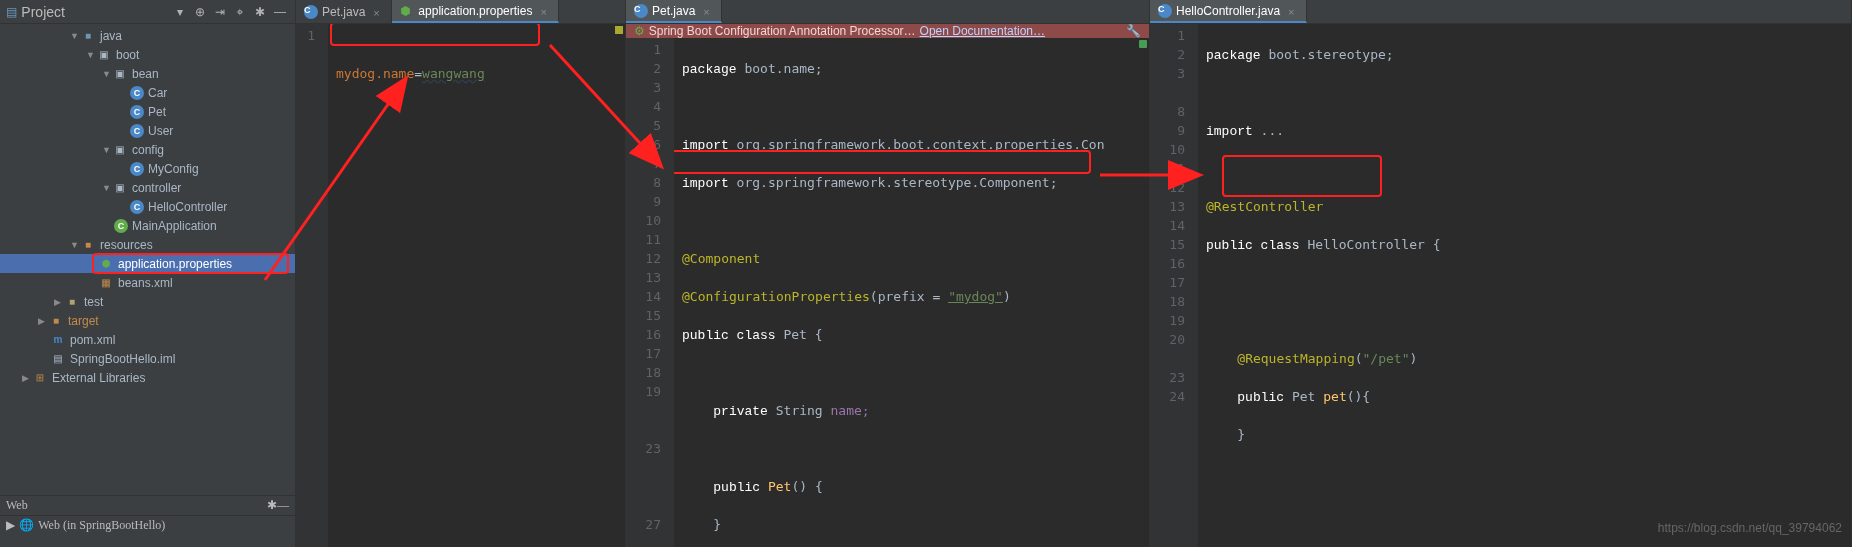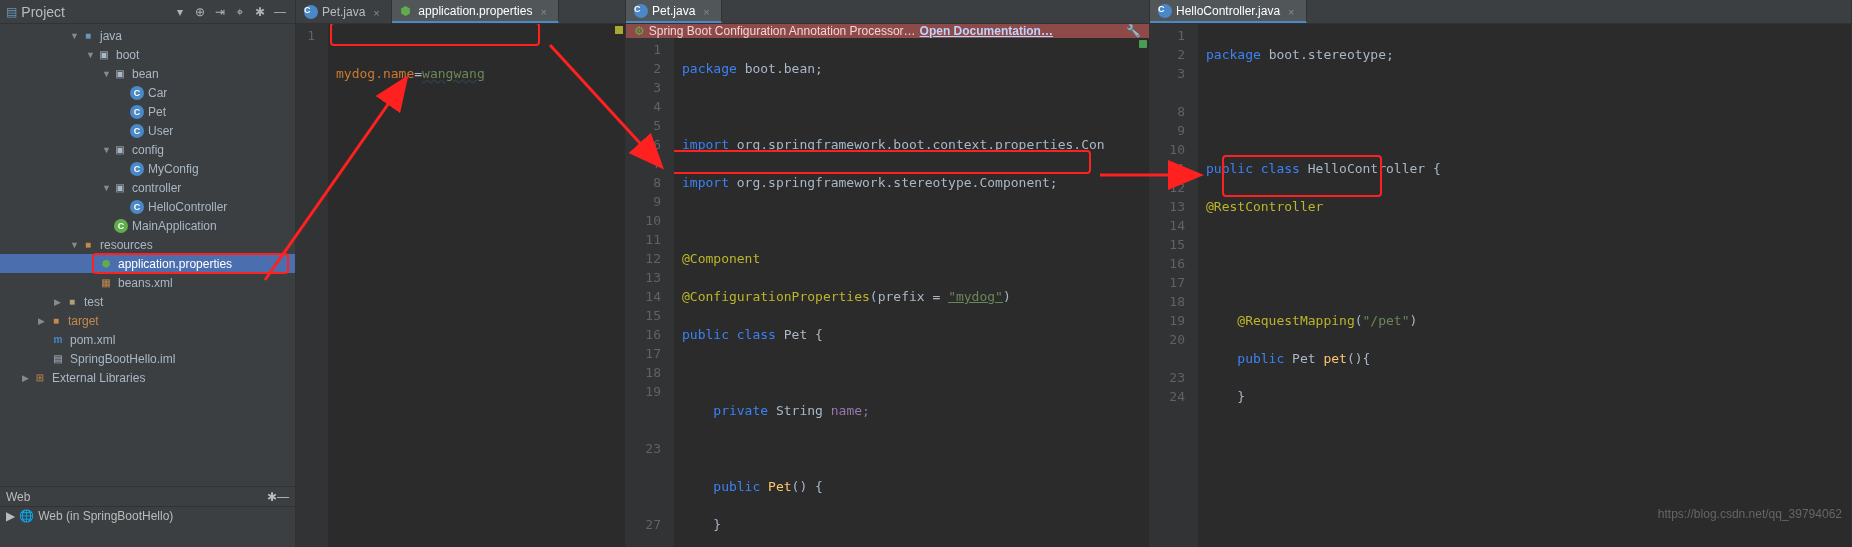--- a/index.html
+++ b/index.html
@@ -74,23 +74,24 @@
 }
 .tree-row.redbox::after {
   content: "";
   position: absolute;
   left: 92px; right: 6px; top: -1px; bottom: -1px;
   border: 2px solid #ff2020;
   border-radius: 4px;
   pointer-events: none;
 }
 .web-panel {
-  height: 61px;
+  height: 52px;
   border-top: 1px solid #323232;
   background: #3c3f41;
+  font-family: Liberation Serif, serif;
 }
 .web-header {
   height: 20px;
   display: flex; align-items: center; padding: 0 6px;
   border-bottom: 1px solid #323232;
   color: #bbbbbb;
 }
 .web-header .spacer { flex: 1; }
 .web-content {
   display: flex; align-items: center; padding: 2px 6px; color: #bbbbbb;
@@ -135,21 +136,21 @@
 
 .banner {
   height: 24px;
   background: #8e4949;
   display: flex; align-items: center;
   padding: 0 8px;
   color: #f0d6d6;
   font-size: 12px;
   gap: 4px;
 }
-.banner a { color: #b8d4ff; text-decoration: underline; cursor: pointer; font-weight: bold; }
+.banner a { color: #b8d4ff; text-decoration: underline; cursor: pointer; }
 
 .code-area {
   flex: 1;
   display: flex;
   font-family: "Consolas", monospace;
   font-size: 13px;
   line-height: 19px;
   position: relative;
 }
 .gutter {
@@ -165,21 +166,21 @@
 .gutter.narrow { width: 32px; }
 .gutter .ln { height: 19px; }
 .code {
   flex: 1;
   padding: 2px 0 2px 8px;
   overflow: hidden;
   white-space: pre;
   position: relative;
 }
 .code .line { height: 19px; }
-.kw { color: #3b82f6; }
+.kw { color: #ffffff; font-family: Liberation Mono, monospace; }
 .str { color: #6a8759; }
 .ann { color: #bbb529; }
 .fn { color: #ffc66d; }
 .field { color: #9876aa; }
 .prop-key { color: #cc7832; }
 .prop-val { color: #6a8759; text-decoration: underline wavy #4a88c733; }
 .underline { text-decoration: underline; }
 
 .redframe {
   position: absolute;
@@ -190,21 +191,21 @@
 }
 
 svg.arrow-svg {
   position: absolute;
   pointer-events: none;
   z-index: 20;
 }
 .watermark {
   position: fixed;
   right: 10px;
-  bottom: 26px;
+  bottom: 12px;
   color: #666;
   font-size: 12px;
   z-index: 30;
 }
 </style>
 </head>
 <body>
 
 <div class="sidebar">
   <div class="sidebar-header">
@@ -383,21 +384,21 @@
         <div class="ln">19</div>
         <div class="ln"></div>
         <div class="ln"></div>
         <div class="ln">23</div>
         <div class="ln"></div>
         <div class="ln"></div>
         <div class="ln"></div>
         <div class="ln">27</div>
       </div>
       <div class="code">
-<div class="line"><span class="kw">package </span><span>boot.bean;</span></div>
+<div class="line"><span class="kw">package </span><span>boot.name;</span></div>
 <div class="line"></div>
 <div class="line"><span class="kw">import </span><span>org.springframework.boot.context.properties.Con</span></div>
 <div class="line"><span class="kw">import </span><span>org.springframework.stereotype.Component;</span></div>
 <div class="line"></div>
 <div class="line"><span class="ann">@Component</span></div>
 <div class="line"><span class="ann">@ConfigurationProperties</span><span>(prefix = </span><span class="str underline">"mydog"</span><span>)</span></div>
 <div class="line"><span class="kw">public class </span><span>Pet {</span></div>
 <div class="line"></div>
 <div class="line">    <span class="kw">private </span><span>String </span><span class="field">name;</span></div>
 <div class="line"></div>
@@ -450,23 +451,24 @@
         <div class="ln">18</div>
         <div class="ln">19</div>
         <div class="ln">20</div>
         <div class="ln"></div>
         <div class="ln">23</div>
         <div class="ln">24</div>
       </div>
       <div class="code">
 <div class="line"><span class="kw">package </span><span>boot.stereotype;</span></div>
 <div class="line"></div>
-<div class="line"></div>
+<div class="line"><span class="kw">import </span><span>...</span></div>
+<div class="line"></div>
+<div class="line"><span class="ann">@RestController</span></div>
 <div class="line"><span class="kw">public class </span><span>HelloController {</span></div>
-<div class="line"><span class="ann">@RestController</span></div>
 <div class="line"></div>
 <div class="line"></div>
 <div class="line">    <span class="ann">@RequestMapping</span><span>(</span><span class="str">"/pet"</span><span>)</span></div>
 <div class="line">    <span class="kw">public </span><span>Pet </span><span class="fn">pet</span><span>(){</span></div>
 <div class="line">    <span>}</span></div>
 
 
 
 
 

